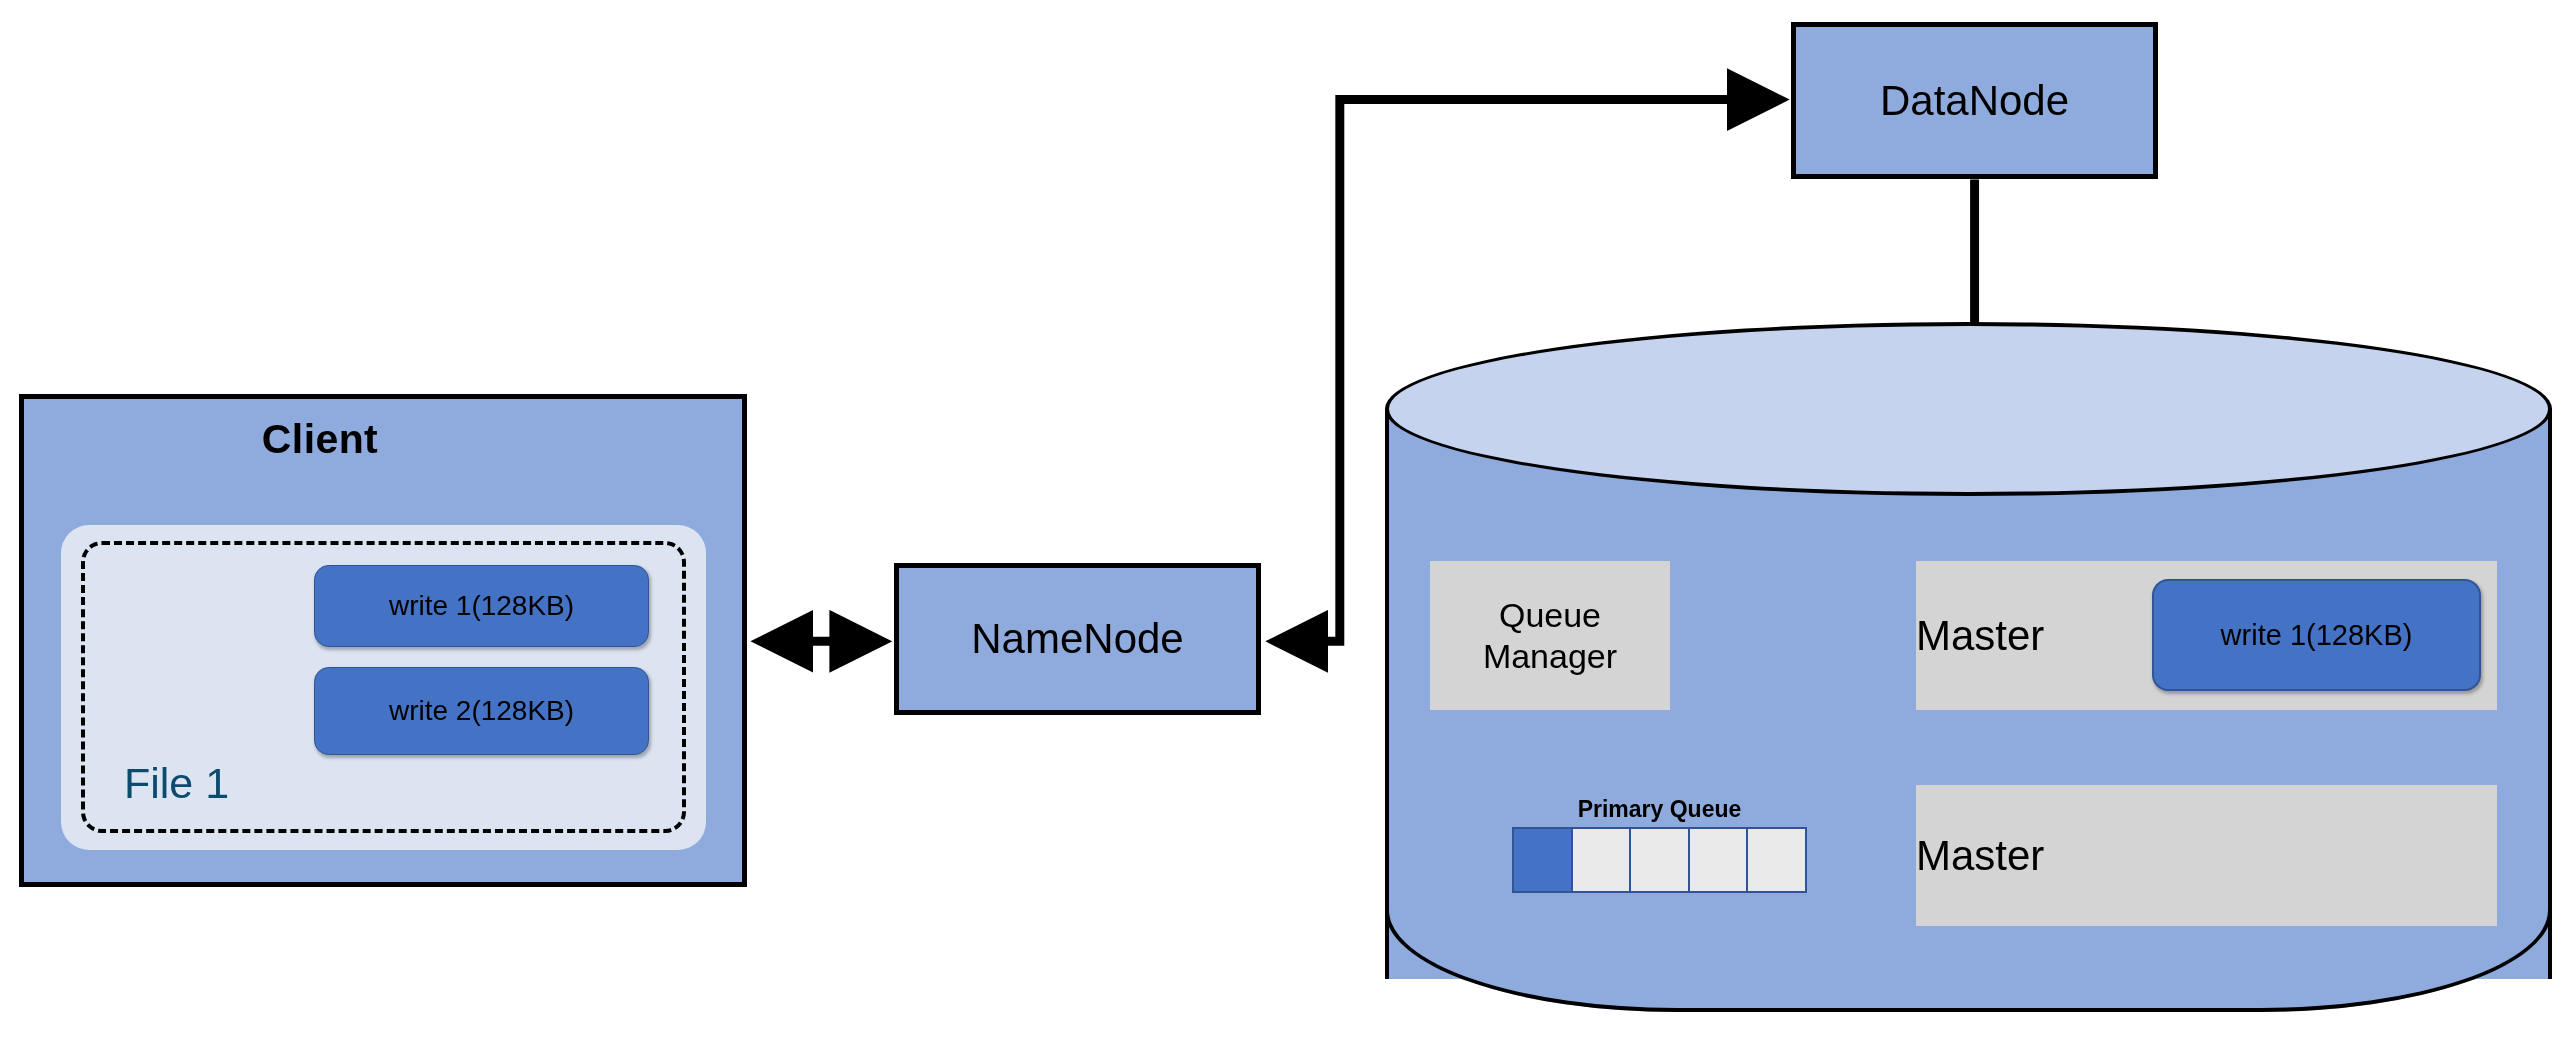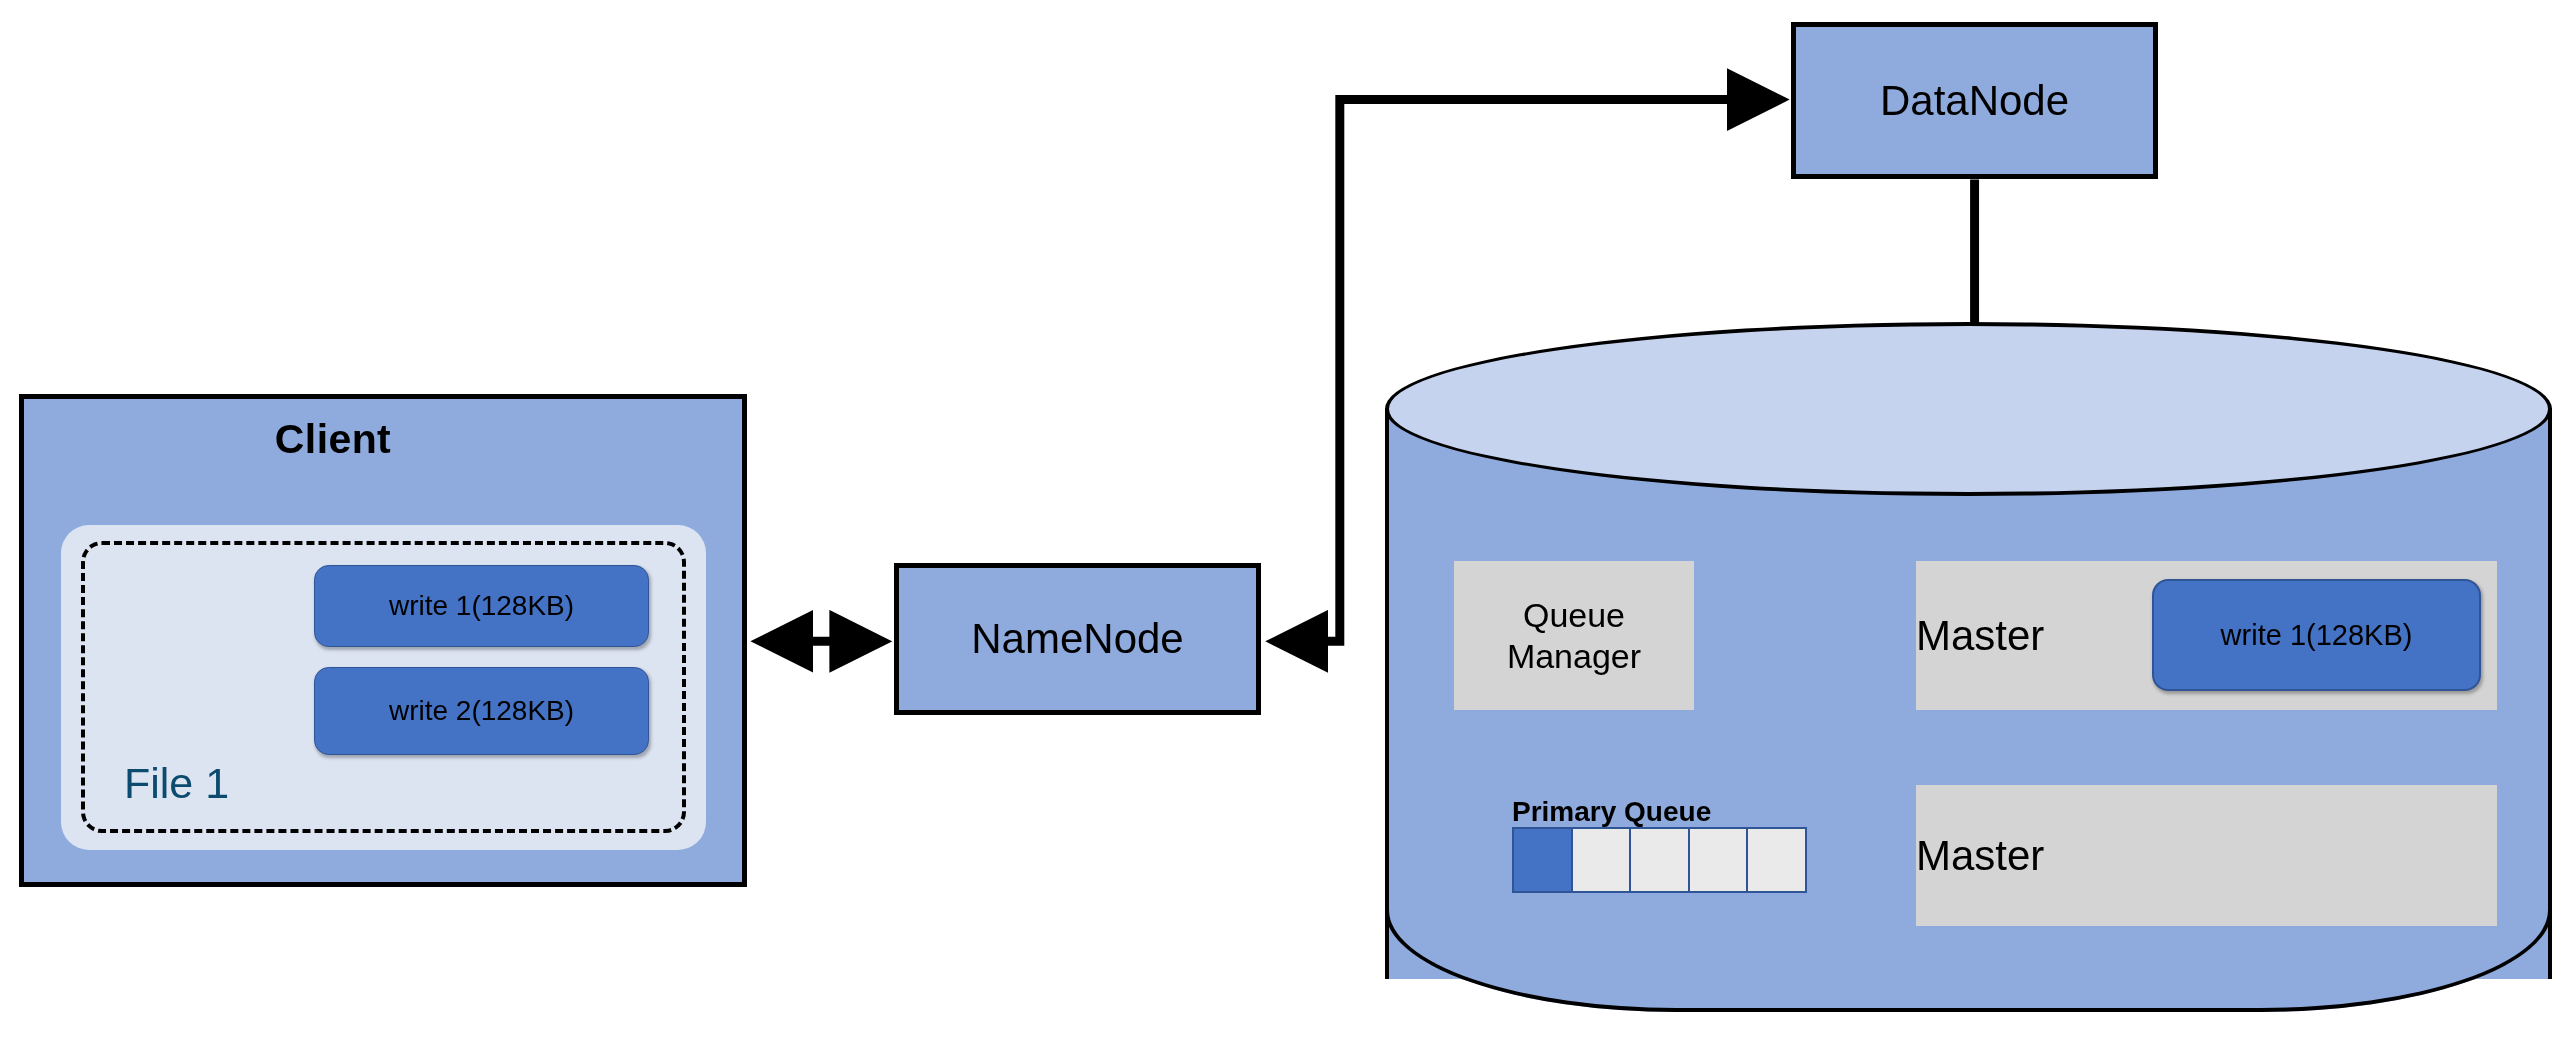--- a/index.html
+++ b/index.html
@@ -18,21 +18,21 @@
   .abs { position: absolute; }
 
   
   #client-box {
     left: 19px; top: 394px; width: 728px; height: 493px;
     background: #8faadc;
     border: 5.7px solid #000000;
     box-sizing: border-box;
   }
   #client-title {
-    left: 17px; top: 416px; width: 632px;
+    left: 4px; top: 416px; width: 632px;
     text-align: center;
     font-size: 41px;
     font-weight: bold;
     color: #000000;
     letter-spacing: 0.4px;
   }
   #file-outer {
     left: 61px; top: 525px; width: 645px; height: 325px;
     background: #dce4f2;
     border-radius: 28px;
@@ -122,27 +122,27 @@
   
   #queue-manager {
     left: 1430px; top: 561px; width: 240px; height: 149px;
     background: #d4d4d4;
     color: #000000;
     font-size: 34px;
     line-height: 1.18;
     display: flex; align-items: center; justify-content: center;
     text-align: center;
     box-sizing: border-box;
-    margin-left: 24px;
   }
 
   
   #queue-label {
     left: 1512px; top: 796px; width: 295px;
-    font-size: 28px;
+    text-align: center;
+    font-size: 23px;
     font-weight: bold;
     color: #000000;
   }
   #queue-cells {
     left: 1512px; top: 827px; width: 295px; height: 66px;
     display: flex;
   }
   .queue-cell {
     flex: 1 1 0;
     border: 2.4px solid #2f5597;

